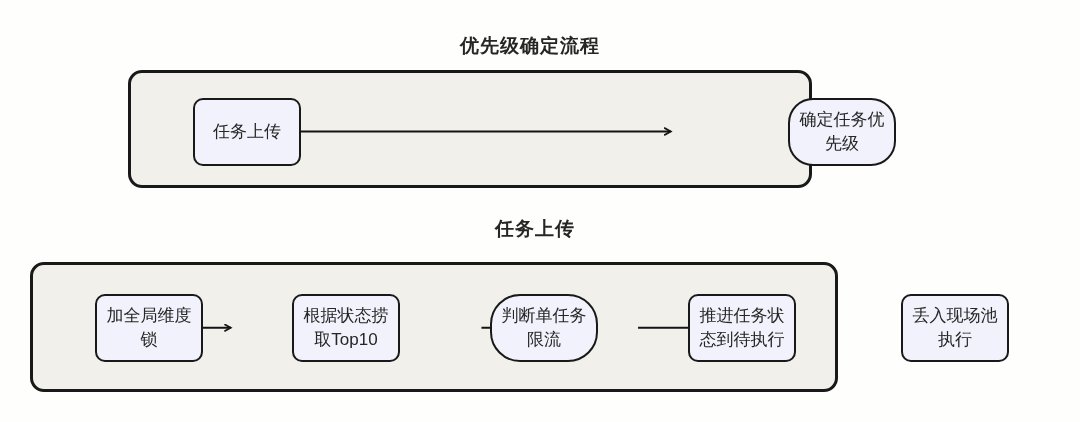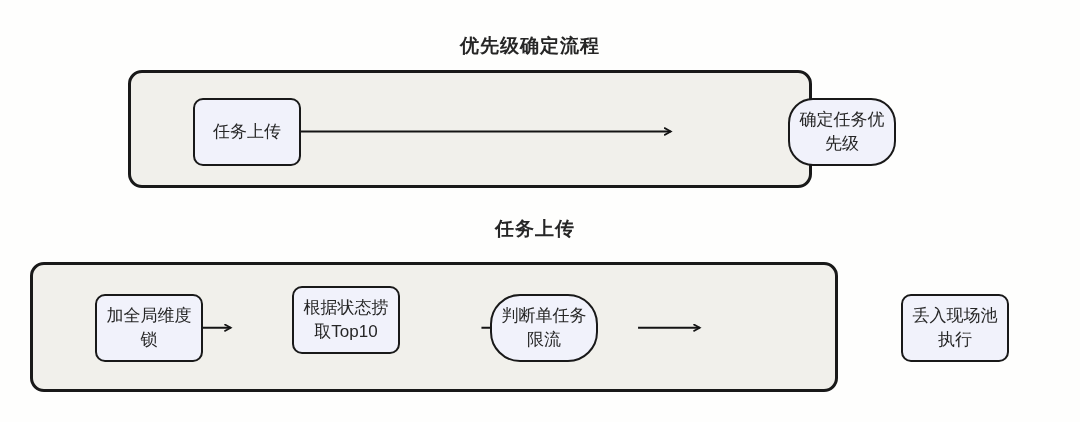--- a/index.html
+++ b/index.html
@@ -53,21 +53,21 @@
     font-size: 17px;
     line-height: 24px;
     color: var(--text-color, #2b2b2b);
     padding: 2px 8px;
   }
   
   .n-1-0 { left: 62px;  top: 25px; }
   .n-1-1 { left: 657px; top: 25px; border-radius: 25px; }
   
   .n-2-0 { left: 62px;  top: 29px; }
-  .n-2-1 { left: 259px; top: 21px; }
+  .n-2-1 { left: 259px; top: 29px; }
   .n-2-2 { left: 457px; top: 29px; border-radius: 30px; }
   .n-2-3 { left: 655px; top: 29px; }
   .n-2-4 { left: 868px; top: 29px; }
 
   .arrow-layer {
     position: absolute;
     left: 0; top: 0;
     width: 100%; height: 100%;
     pointer-events: none;
   }
@@ -102,16 +102,17 @@
   <div class="container container-2">
     <svg class="arrow-layer" viewBox="0 0 1014 124">
       <line x1="172" y1="63" x2="250" y2="63" marker-end="url(#arrow-head)"></line>
       <line x1="369" y1="63" x2="448" y2="63" marker-end="url(#arrow-head)"></line>
       <line x1="567" y1="63" x2="646" y2="63" marker-end="url(#arrow-head)"></line>
       <line x1="765" y1="63" x2="843" y2="63" marker-end="url(#arrow-head)"></line>
     </svg>
     <div class="node n-2-0">加全局维度锁</div>
     <div class="node n-2-1">根据状态捞取Top10</div>
     <div class="node n-2-2">判断单任务限流</div>
+    <div class="node n-2-3">推进任务状态到待执行</div>
     <div class="node n-2-4">丢入现场池执行</div>
   </div>
 
 </div>
 
 </body></html>

